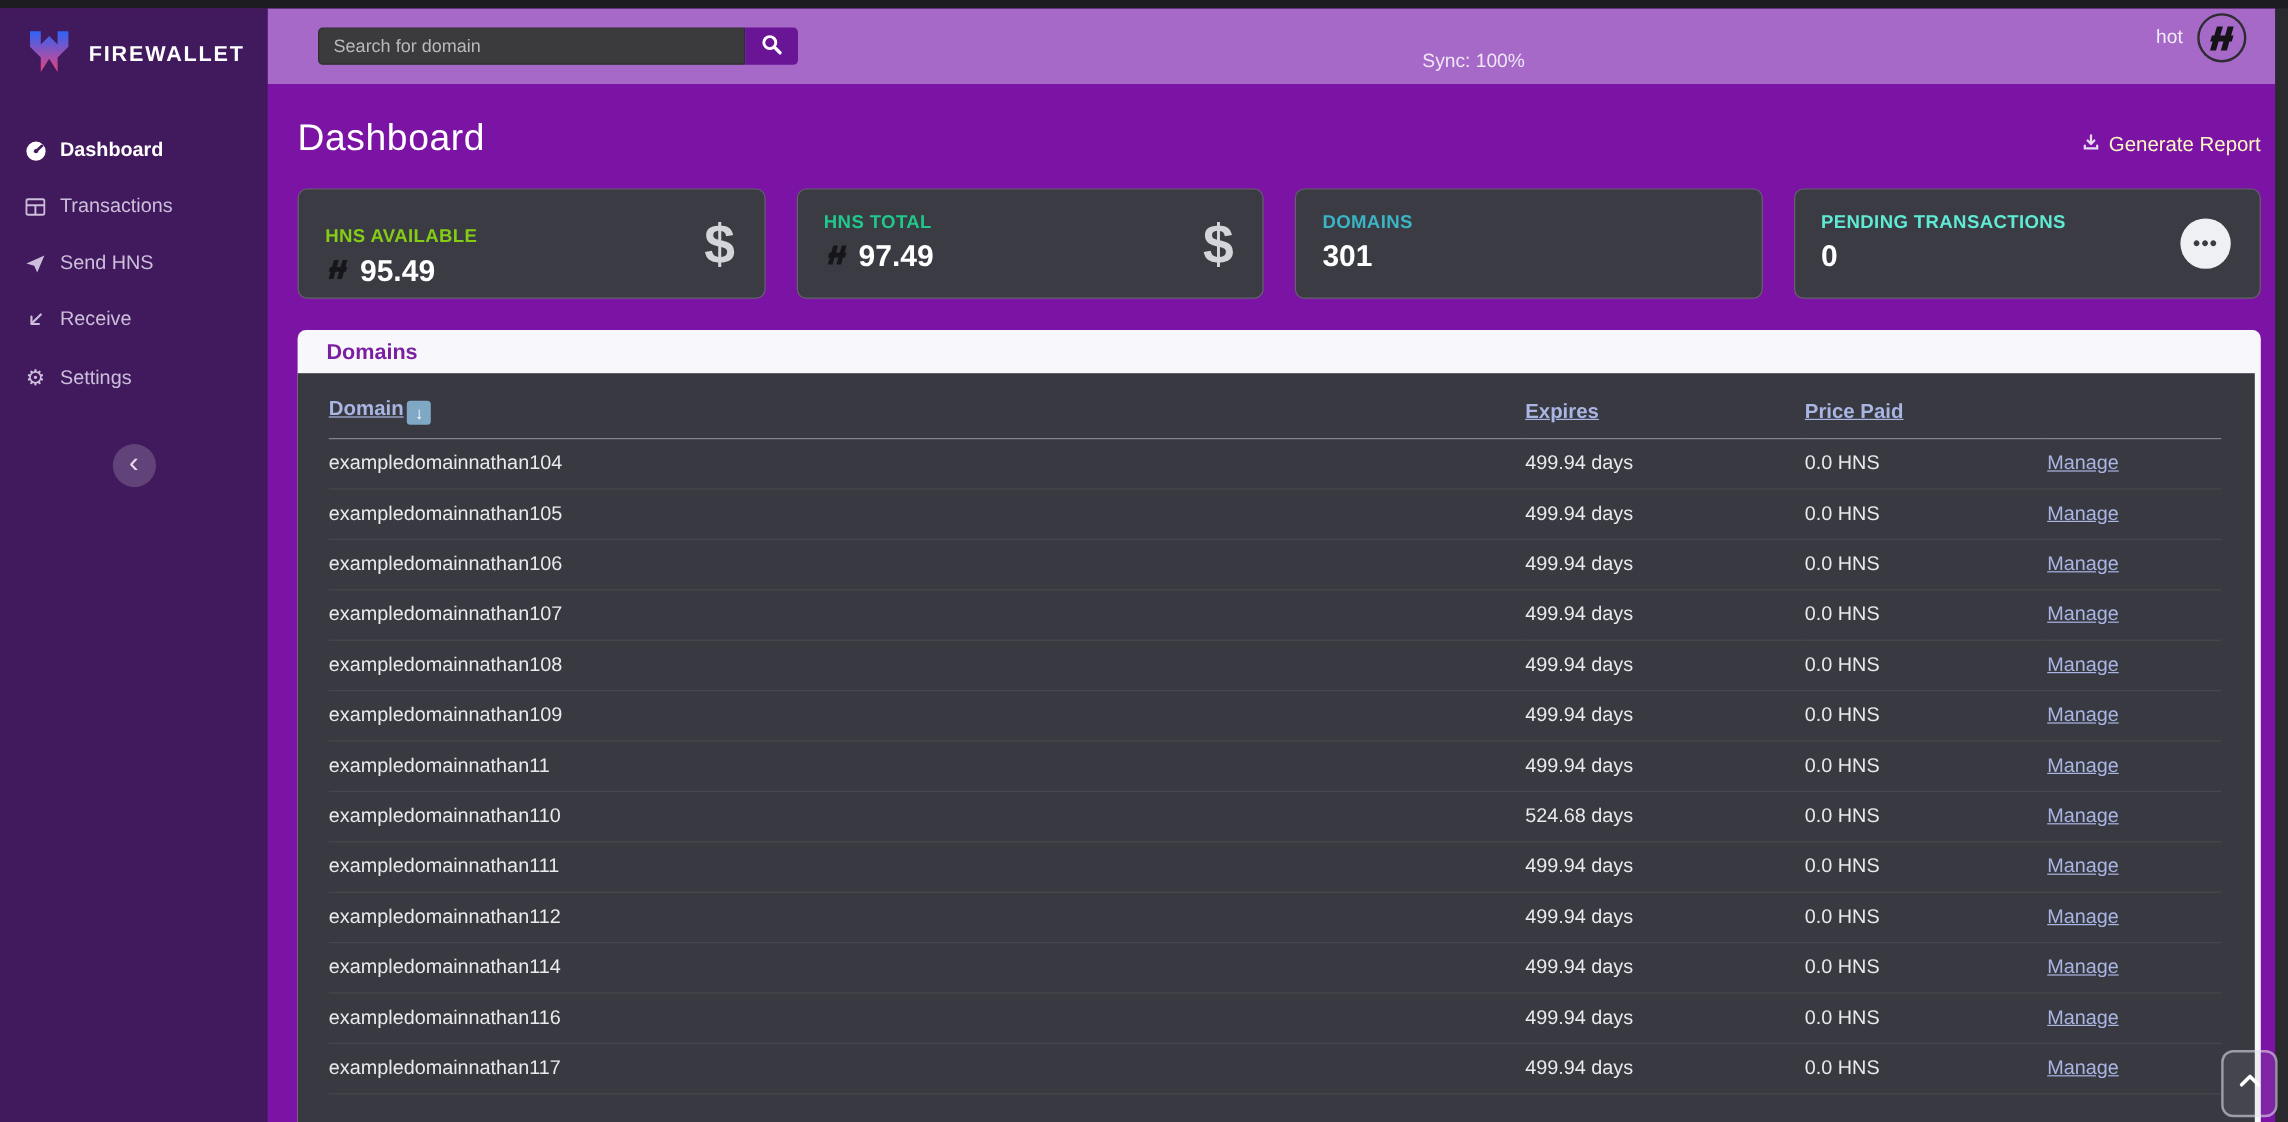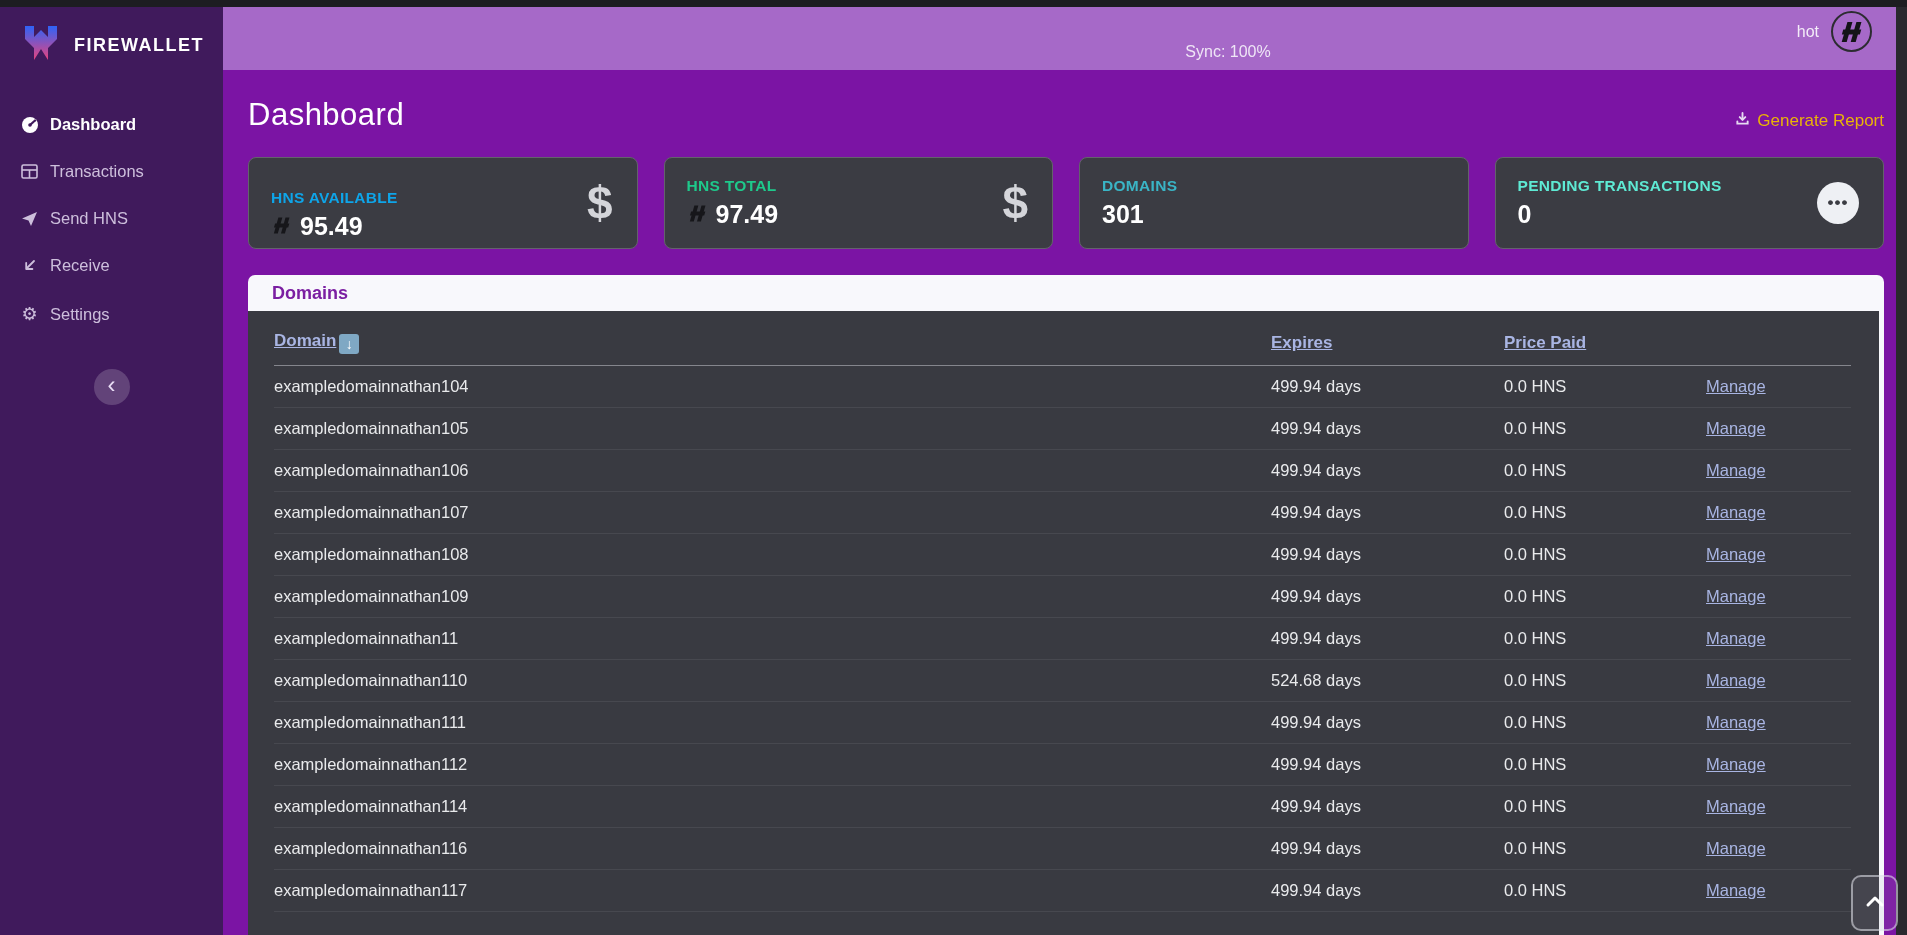--- a/index.html
+++ b/index.html
@@ -32,21 +32,21 @@
   .sync { position:absolute; left:1005px; top:36px; transform:translateX(-50%); color:#efe6f6; font-size:16px; }
   .wallet { position:absolute; right:24px; top:4px; display:flex; align-items:center; gap:12px; }
   .wallet-name { color:#f3ecf8; font-size:16px; }
   .avatar { width:41px; height:41px; border-radius:50%; border:2px solid #2c2c31; display:flex; align-items:center; justify-content:center; }
 
   
   .main { position:absolute; left:223px; top:70px; width:1673px; height:865px; background:#7b14a4; padding:27px 0 0 25px; }
   .content { width:1636px; }
   .page-head { display:flex; justify-content:space-between; align-items:flex-end; }
   .page-title { color:#fff; font-size:31px; font-weight:400; letter-spacing:0.5px; }
-  .gen-report { display:flex; align-items:center; gap:7px; color:#eab308; font-size:17px; cursor:pointer; padding-bottom:2px;justify-content:center;}
+  .gen-report { display:flex; align-items:center; gap:7px; color:#fef9c3; font-size:17px; cursor:pointer; padding-bottom:2px;justify-content:center;}
 
   
   .stats { display:flex; gap:26px; margin-top:24px; }
   .card { flex:1; height:92px; background:#3b3c43; border:1px solid #63636b; border-radius:8px;
     display:flex; align-items:center; justify-content:space-between; padding:0 24px 0 22px; }
   .card-label { font-size:15.5px; font-weight:bold; letter-spacing:0.3px; margin-bottom:5px; }
   .card-value { display:flex; align-items:center; gap:7px; color:#fff; font-size:25px; font-weight:bold; }
   .dollar { color:#d4d5da; font-size:46px; font-weight:bold; line-height:1; }
   .ellipsis-circle { width:42px; height:42px; border-radius:50%; background:#eef0f4; color:#3b3c43;
     display:flex; align-items:center; justify-content:center; font-size:17px; font-weight:bold; letter-spacing:1px; }
@@ -135,20 +135,31 @@
         <span class="nav-icon" style="font-size:18px; color:#cdbfdc;">⚙</span>
         <span>Settings</span>
       </div>
     </div>
     <div class="collapse-btn">
       <span>‹</span>
     </div>
   </div>
 
   <div class="topbar">
+    <div class="search-wrap">
+      <input class="search-input" type="text" placeholder="Search for domain" style="">
+      <button class="search-btn">
+        <span>
+          <svg width="18" height="18" viewBox="0 0 18 18">
+              <circle cx="7.5" cy="7.5" r="5" fill="none" stroke="#ffffff" stroke-width="2.4"></circle>
+              <line x1="11.5" y1="11.5" x2="16" y2="16" stroke="#ffffff" stroke-width="2.8" stroke-linecap="round"></line>
+            </svg>
+        </span>
+      </button>
+    </div>
     <div class="sync">Sync: 100%</div>
     <div class="wallet">
       <span class="wallet-name">hot</span>
       <span class="avatar">
         <svg width="26" height="24" viewBox="0 0 26 24">
             <g transform="skewX(-16)" fill="#141418">
               <rect x="9" y="2" width="5" height="20"></rect>
               <rect x="18" y="2" width="5" height="20"></rect>
               <rect x="7" y="9.5" width="18" height="5"></rect>
             </g>
@@ -169,21 +180,21 @@
                 <path d="M2.5 11 V13.5 H13.5 V11" fill="none" stroke="#e6daf1" stroke-width="2" stroke-linecap="round"></path>
               </svg>
           </span>
           <span>Generate Report</span>
         </div>
       </div>
 
       <div class="stats">
         <div class="card">
           <div>
-            <div class="card-label" style="color: #0ea5e9; margin-top: 24px;">HNS AVAILABLE</div>
+            <div class="card-label" style="color: #84cc16; margin-top: 24px;">HNS AVAILABLE</div>
             <div class="card-value">
               <span class="hns-glyph">
                 <svg width="22" height="19" viewBox="0 0 26 24">
                     <g transform="skewX(-16)" fill="#16161a">
                       <rect x="9" y="2" width="5" height="20"></rect>
                       <rect x="18" y="2" width="5" height="20"></rect>
                       <rect x="7" y="9.5" width="18" height="5"></rect>
                     </g>
                   </svg>
               </span>

